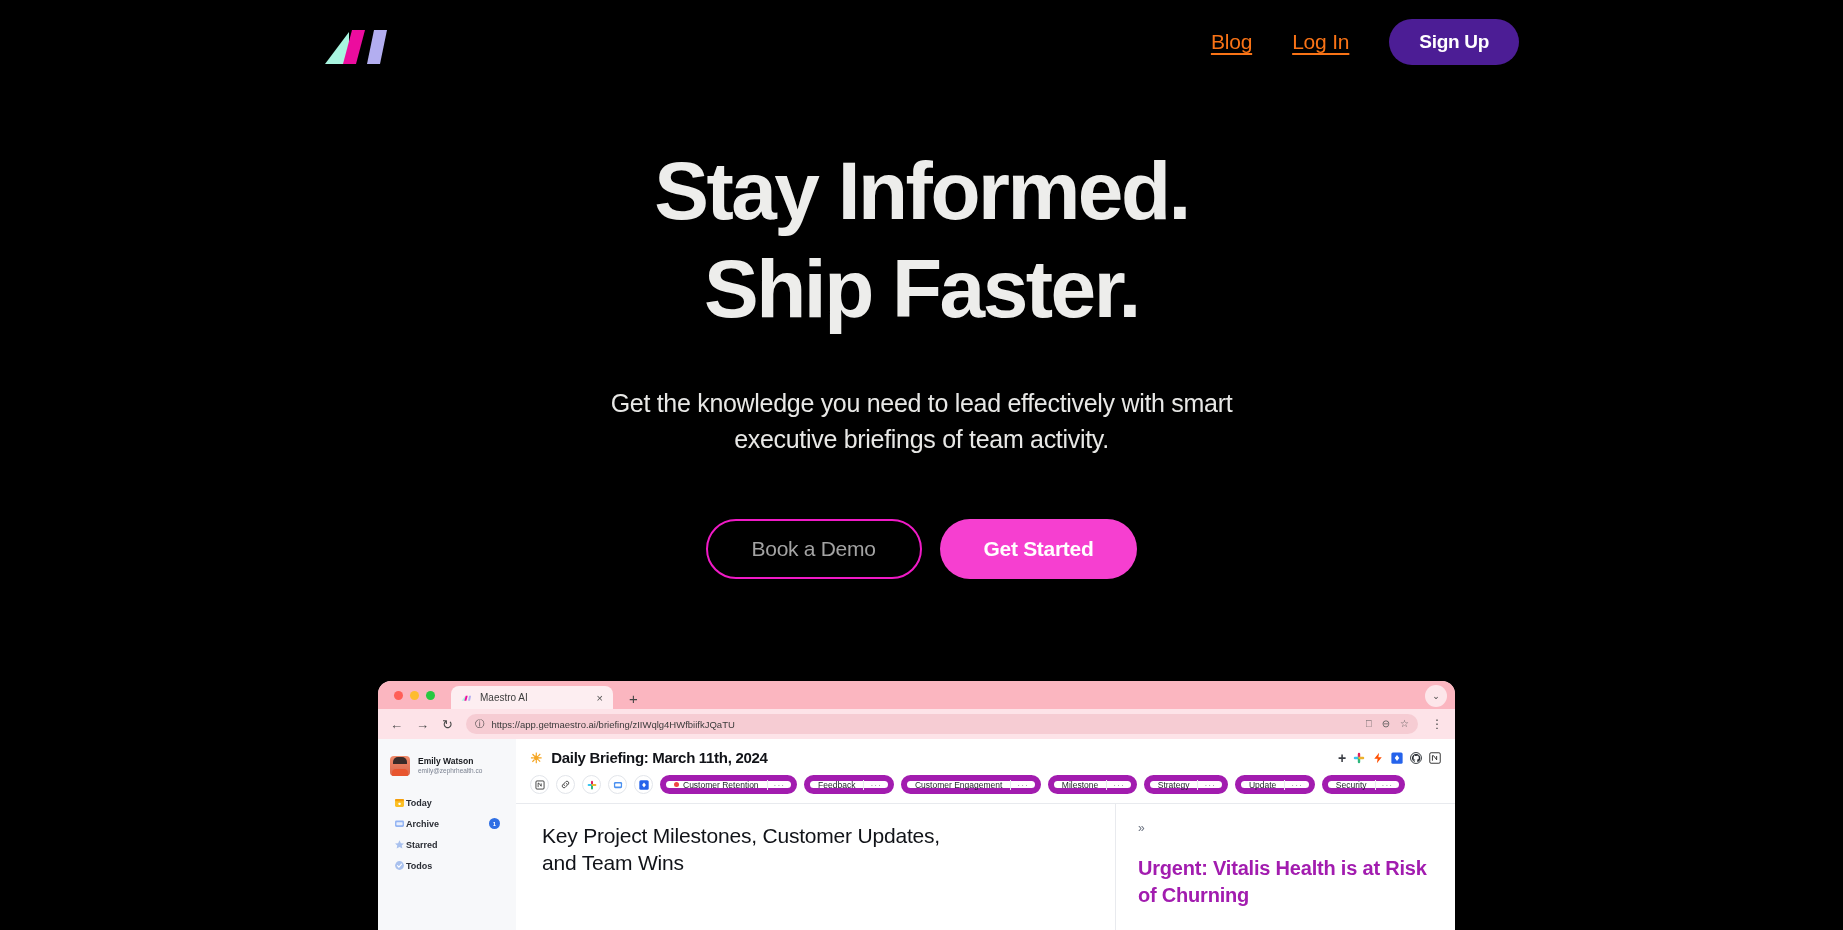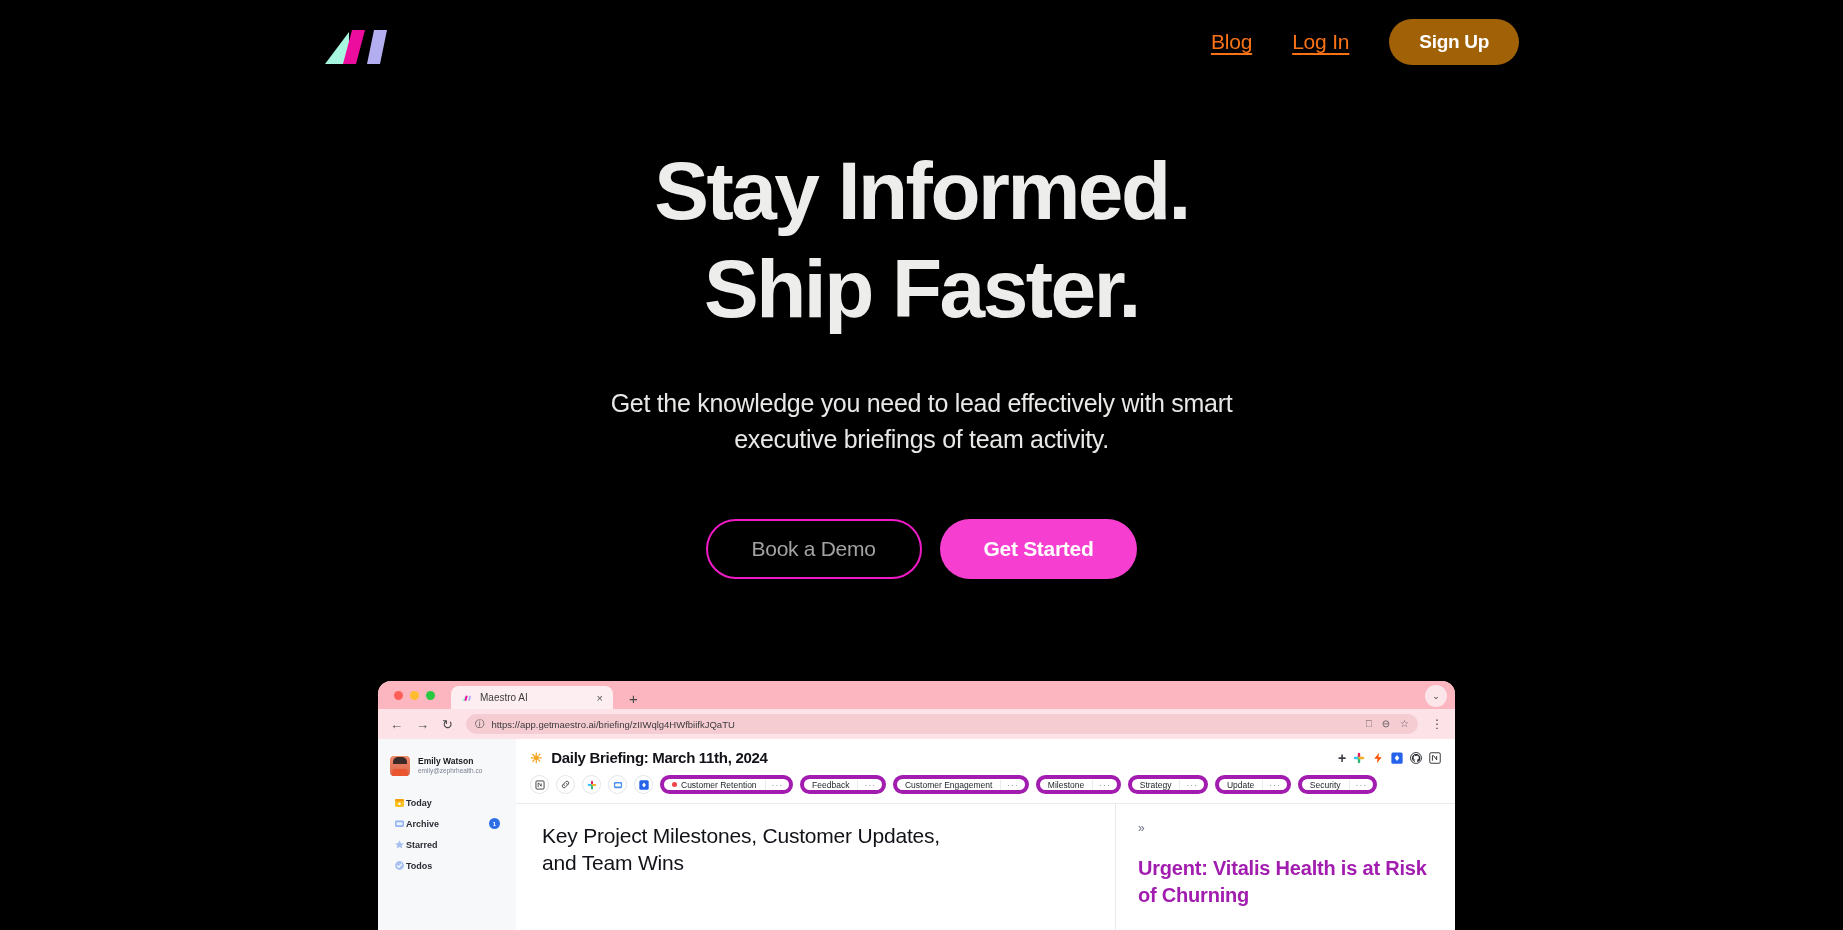--- a/index.html
+++ b/index.html
@@ -18,21 +18,21 @@
     display:flex; align-items:center; justify-content:space-between;
     padding:0 64px;
   }
   .logo { width:72px; height:52px; position:relative; margin-left:257px; }
   .nav-right { display:flex; align-items:center; gap:40px; margin-right:260px; }
   .nav-link {
     font-size:21px; color:#f97316; text-decoration:underline;
     text-underline-offset:4px; letter-spacing:-0.2px; cursor:pointer;
   }
   .signup-btn {
-    background:#a16207; color:#fff; border:none; border-radius:999px;
+    background:#4c1d95; color:#fff; border:none; border-radius:999px;
     padding:12px 30px; font-size:19px; font-weight:bold;
     font-family:"Liberation Sans", sans-serif; cursor:pointer;
     letter-spacing:-0.3px;
   }
 
   
   .hero { position:absolute; top:150px; left:0; width:100%; text-align:center; }
   .hero h1 {
     font-size:82px; line-height:1.0; font-weight:bold;
     color:#ededeb; letter-spacing:-2.5px;
@@ -141,21 +141,21 @@
   .tags {
     display:flex; align-items:center; gap:7px; margin-top:9px;
     padding:0 14px 9px 14px; overflow:hidden;
   }
   .tool {
     width:19px; height:19px; border-radius:999px; border:1px solid #e2e5ea;
     display:flex; align-items:center; justify-content:center; flex:none;
     background:#fff; cursor:pointer;
   }
   .tag {
-    border:4px solid #a21caf; border-radius:999px; height:19px;
+    border:6px solid #a21caf; border-radius:999px; height:19px;
     display:flex; align-items:center; font-size:8.5px; color:#23262c;
     background:#fff; flex:none; cursor:pointer;
   }
   .tag .tl { padding:0 8px; display:flex; align-items:center; gap:4px; white-space:nowrap; }
   .tag .td { border-left:1px solid #e8ebf0; padding:0 6px; color:#8a9099; letter-spacing:1px; }
   .tdot { width:5px; height:5px; border-radius:50%; background:#ef4444; flex:none; }
   .panes { flex:1; display:flex; border-top:1px solid #e8eaee; min-height:0; }
   .pmain { flex:1; padding:19px 0 0 26px; min-width:0; }
   .pmain h2 {
     font-size:21px; font-weight:400; color:#111318;

